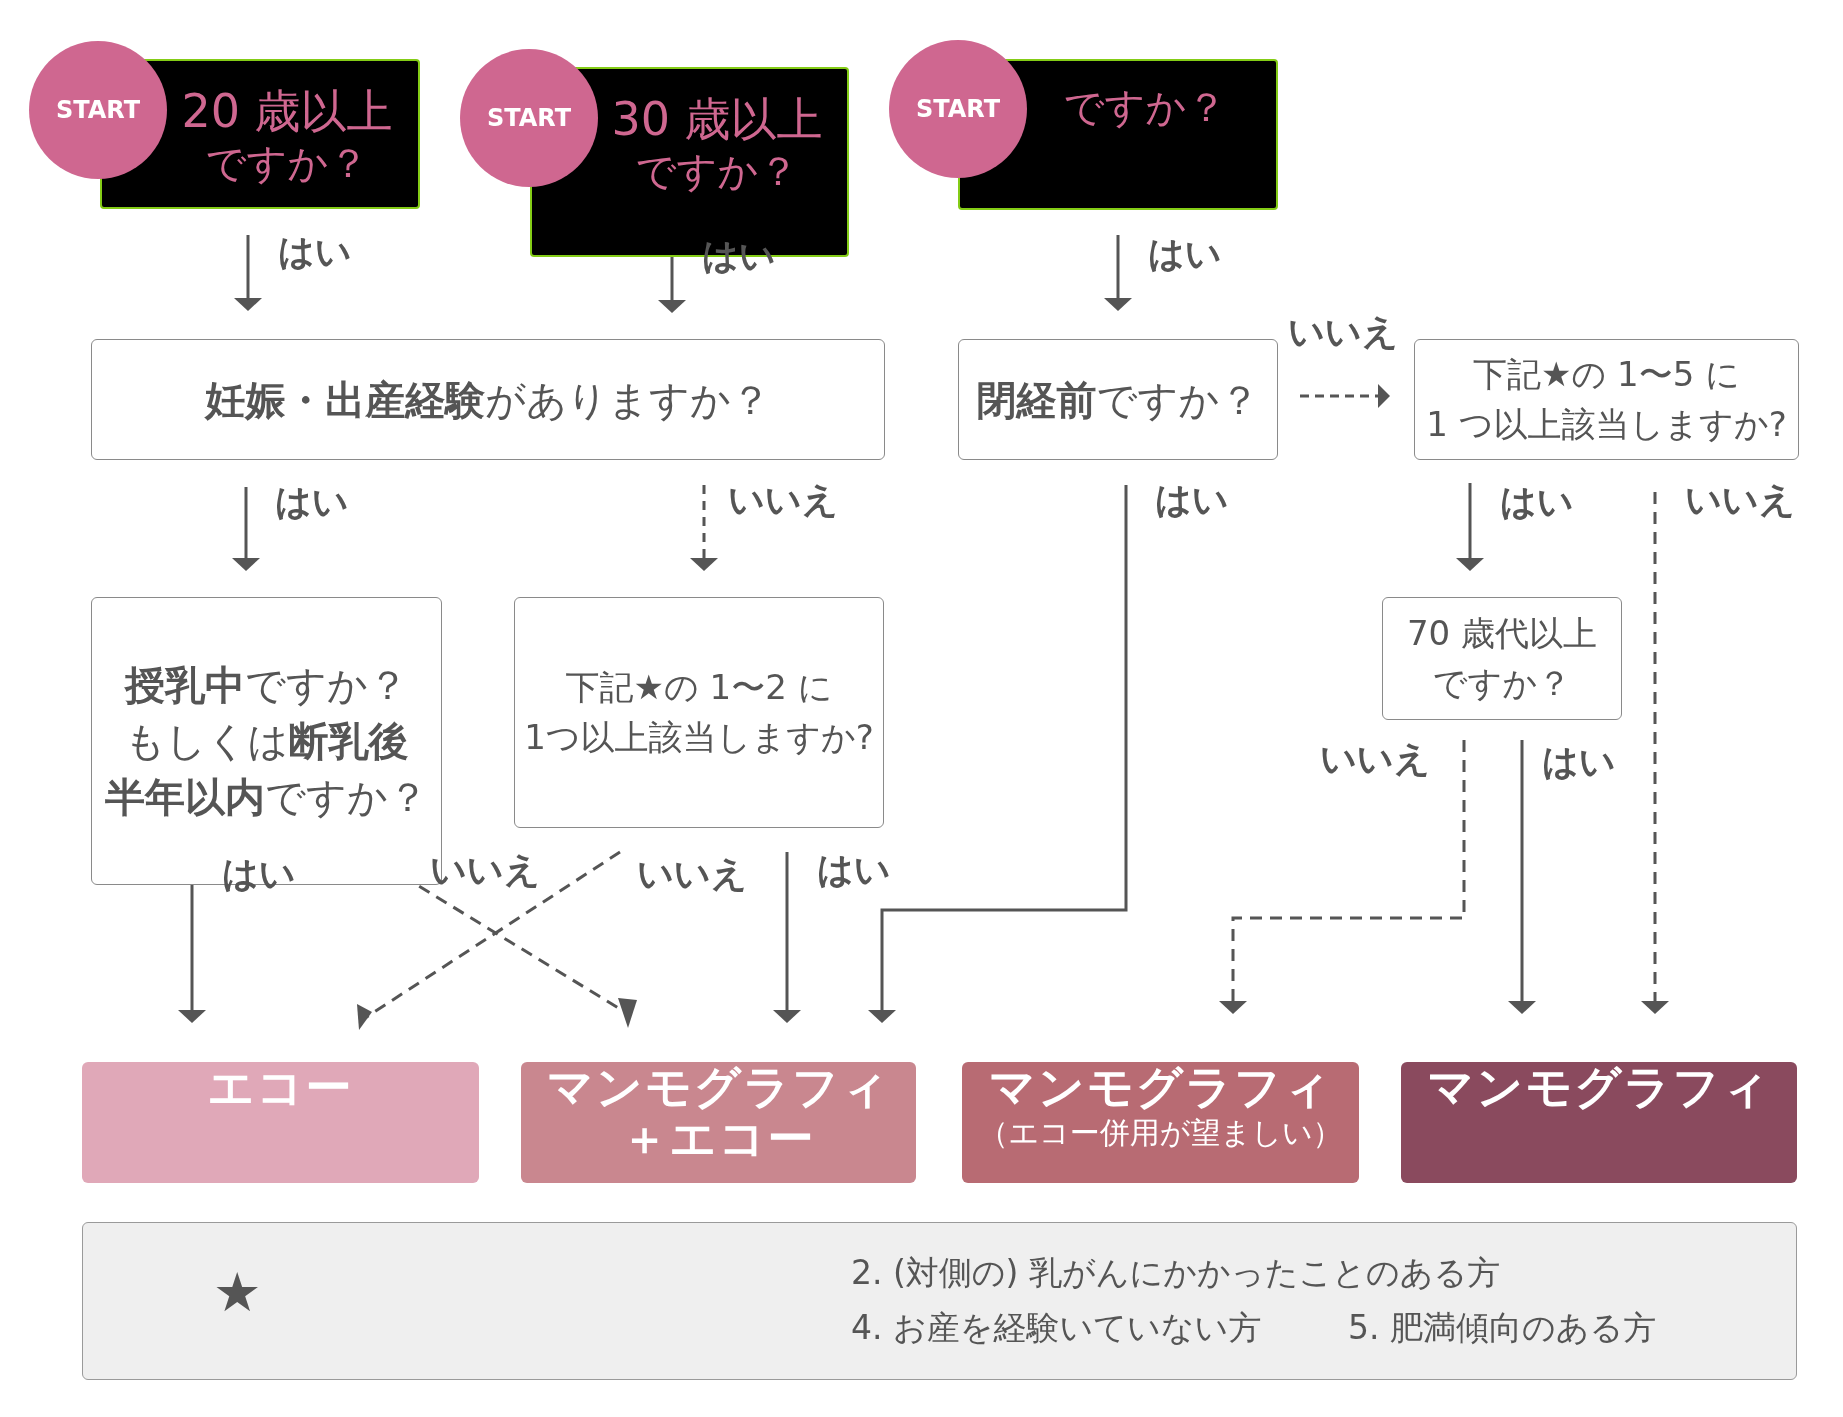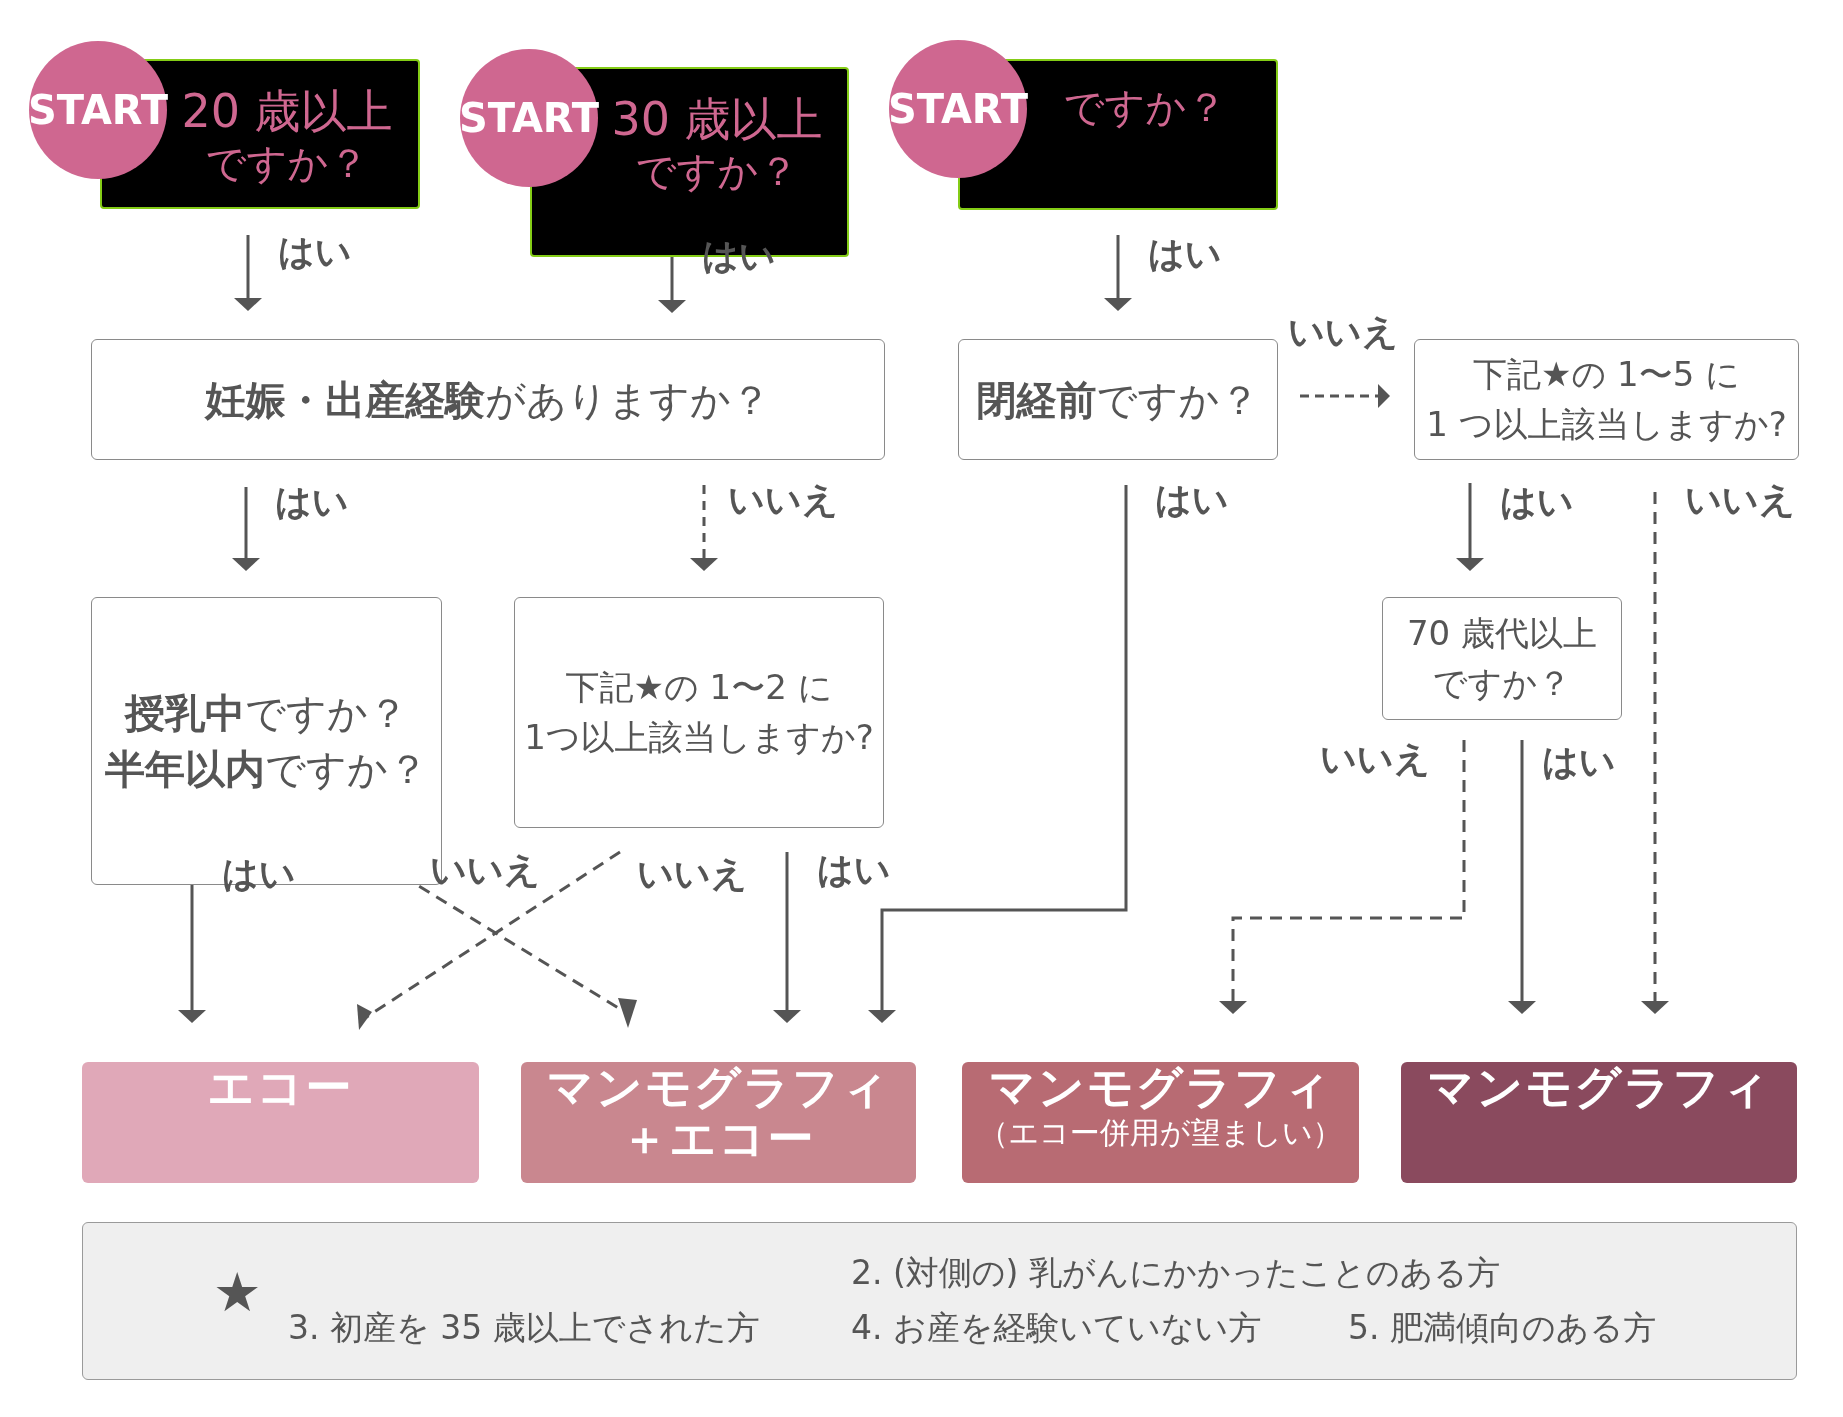--- a/index.html
+++ b/index.html
@@ -1,20 +1,20 @@
 <!DOCTYPE html>
 <html><head>
 <meta charset="utf-8">
 <style>
   html, body { margin: 0; padding: 0; background: #ffffff; }
   body { width: 1843px; height: 1417px; position: relative; overflow: hidden;
          font-family: "DejaVu Sans", "Liberation Sans", sans-serif; color: #555555; }
   .abs { position: absolute; box-sizing: border-box; }
   .start-box { border: 2px solid #84cc16; border-radius: 4px; background: #000000; }
-  .start-circle { border-radius: 50%; background: #cf6790; color: #fff; display: flex; align-items: center; justify-content: center; font-weight: bold; font-size: 40px; letter-spacing: 0px; }
+  .start-circle { border-radius: 50%; background: #cf6790; color: #fff; display: flex; align-items: center; justify-content: center; font-weight: bold; font-size: 24px; letter-spacing: 0px; }
   .start-text { color: #cf6790; text-align: center; line-height: 1.22; }
   .start-text .l1 { font-size: 46px; display: block; }
   .start-text .l2 { font-size: 40px; display: block; }
   .q-box { border: 1.5px solid #8a8a8a; border-radius: 6px; background: #fff; display: flex; flex-direction: column; align-items: center; justify-content: center; text-align: center; color: #555; }
   .q-big { font-size: 40px; line-height: 1.4; }
   .q-big b { font-weight: bold; }
   .q-mid { font-size: 34px; line-height: 1.45; }
   .lbl { font-size: 36px; font-weight: bold; color: #555; white-space: nowrap; }
   .result { border-radius: 6px; color: #fff; display: flex; flex-direction: column; align-items: center; justify-content: flex-start; text-align: center; }
   .result .main { font-size: 46px; font-weight: bold; line-height: 1.1; letter-spacing: 2px; }
@@ -115,20 +115,21 @@
   </div>
 </div>
 
 <div class="abs q-box" style="left:1414px;top:339px;width:385px;height:121px;">
   <div class="q-mid">下記★の 1〜5 に</div>
   <div class="q-mid">1 つ以上該当しますか?</div>
 </div>
 
 <div class="abs q-box" style="left:91px;top:597px;width:351px;height:288px;">
   <div class="q-big"><b>授乳中</b><span>ですか？</span></div>
+  <div class="q-big"><span>もしくは</span><b>断乳後</b></div>
   <div class="q-big"><b>半年以内</b><span>ですか？</span></div>
 </div>
 
 <div class="abs q-box" style="left:514px;top:597px;width:370px;height:231px;">
   <div class="q-mid">下記★の 1〜2 に</div>
   <div class="q-mid">1つ以上該当しますか?</div>
 </div>
 
 <div class="abs q-box" style="left:1382px;top:597px;width:240px;height:123px;">
   <div class="q-mid">70 歳代以上</div>
@@ -162,16 +163,15 @@
   <div class="main">マンモグラフィ</div>
   <div class="sub">（エコー併用が望ましい）</div>
 </div>
 <div class="abs result" style="left:1401px;top:1062px;width:396px;height:121px;background:#8a4a5e;">
   <div class="main">マンモグラフィ</div>
 </div>
 
 <div class="abs legend" style="left:82px;top:1222px;width:1715px;height:158px;">
   <div class="abs" style="left:130px;top:38px;font-size:54px;color:#555;">★</div>
   <div class="legend-item" style="left:768px;top:28px;">2. (対側の) 乳がんにかかったことのある方</div>
-  <div class="legend-item" style="left:205px;top:83px;">3. 初産を 35 歳以上でされた方</div>
   <div class="legend-item" style="left:768px;top:83px;">4. お産を経験いていない方</div>
   <div class="legend-item" style="left:1265px;top:83px;">5. 肥満傾向のある方</div>
 </div>
 
 </body></html>

